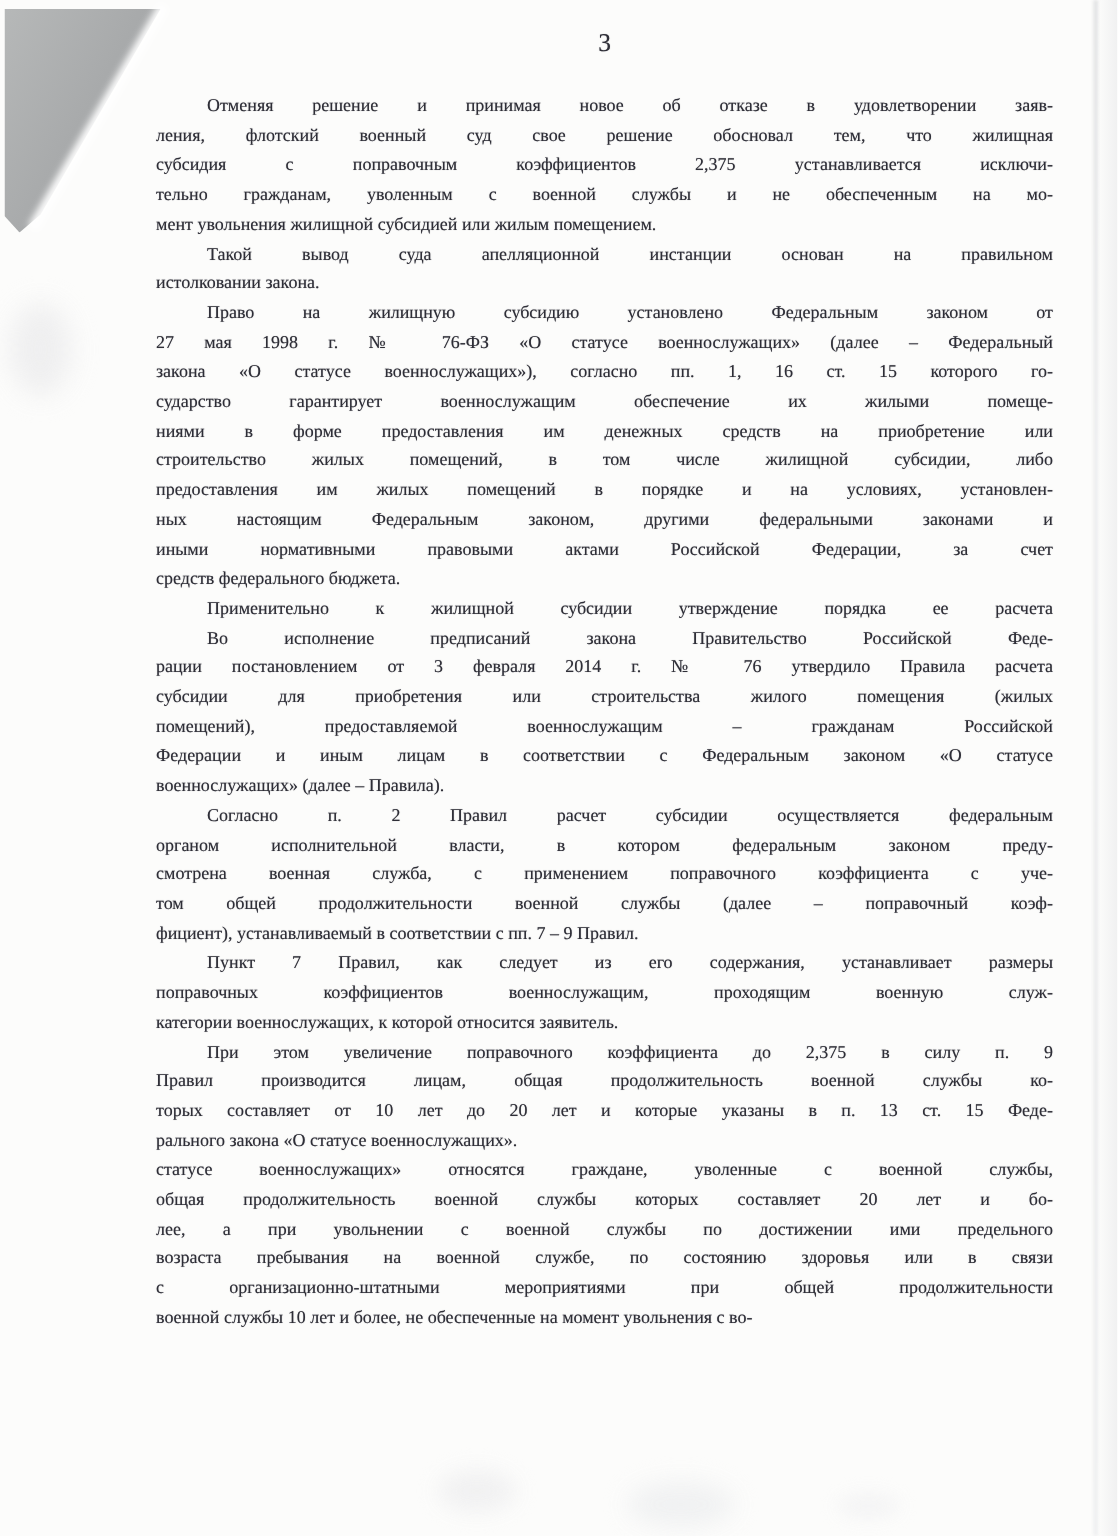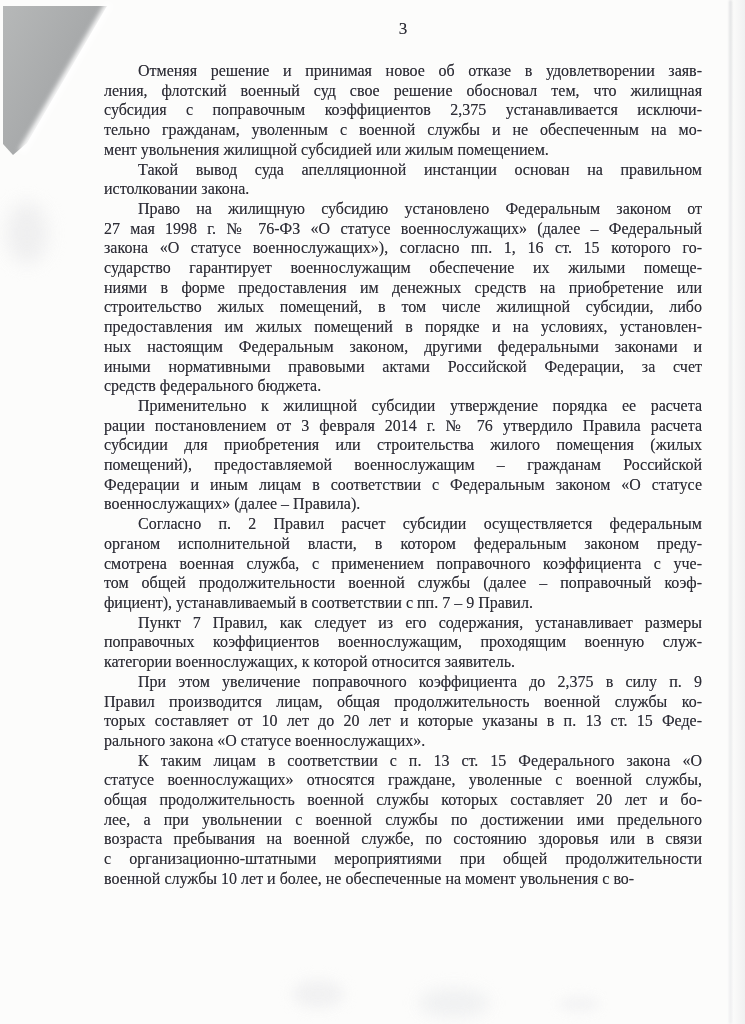--- a/index.html
+++ b/index.html
@@ -60,21 +60,21 @@
     top: 19px; left: 104px;
     width: 598px;
     text-align: center;
     font-size: 17px;
     text-shadow: 0 0 .6px rgba(46,46,55,.55);
   }
   .content {
     position: absolute;
     top: 61px; left: 104px;
     width: 598px;
-    font-size: 16px;
+    font-size: 12px;
     line-height: 19.7px;
     text-shadow: 0 0 .6px rgba(46,46,55,.55);
   }
   .paragraph { margin: 0; }
   .line {
     text-align: justify;
     text-align-last: justify;
   }
   .line.first { text-indent: 34px; }
   .line.last  { text-align: right; text-align-last: left; }
@@ -114,20 +114,21 @@
         <div class="line">строительство жилых помещений, в том числе жилищной субсидии, либо</div>
         <div class="line">предоставления им жилых помещений в порядке и на условиях, установлен-</div>
         <div class="line">ных настоящим Федеральным законом, другими федеральными законами и</div>
         <div class="line">иными нормативными правовыми актами Российской Федерации, за счет</div>
         <div class="line last">средств федерального бюджета.</div>
       </div>
       <div class="paragraph">
         <div class="line first">Применительно к жилищной субсидии утверждение порядка ее расчета</div>
       </div>
       <div class="paragraph">
+        <div class="line first">Во исполнение предписаний закона Правительство Российской Феде-</div>
         <div class="line">рации постановлением от 3 февраля 2014 г. № 76 утвердило Правила расчета</div>
         <div class="line">субсидии для приобретения или строительства жилого помещения (жилых</div>
         <div class="line">помещений), предоставляемой военнослужащим – гражданам Российской</div>
         <div class="line">Федерации и иным лицам в соответствии с Федеральным законом «О статусе</div>
         <div class="line last">военнослужащих» (далее – Правила).</div>
       </div>
       <div class="paragraph">
         <div class="line first">Согласно п. 2 Правил расчет субсидии осуществляется федеральным</div>
         <div class="line">органом исполнительной власти, в котором федеральным законом преду-</div>
         <div class="line">смотрена военная служба, с применением поправочного коэффициента с уче-</div>
@@ -139,21 +140,20 @@
         <div class="line">поправочных коэффициентов военнослужащим, проходящим военную служ-</div>
         <div class="line last">категории военнослужащих, к которой относится заявитель.</div>
       </div>
       <div class="paragraph">
         <div class="line first">При этом увеличение поправочного коэффициента до 2,375 в силу п. 9</div>
         <div class="line">Правил производится лицам, общая продолжительность военной службы ко-</div>
         <div class="line">торых составляет от 10 лет до 20 лет и которые указаны в п. 13 ст. 15 Феде-</div>
         <div class="line last">рального закона «О статусе военнослужащих».</div>
       </div>
       <div class="paragraph">
-        <div class="line first">К таким лицам в соответствии с п. 13 ст. 15 Федерального закона «О</div>
         <div class="line">статусе военнослужащих» относятся граждане, уволенные с военной службы,</div>
         <div class="line">общая продолжительность военной службы которых составляет 20 лет и бо-</div>
         <div class="line">лее, а при увольнении с военной службы по достижении ими предельного</div>
         <div class="line">возраста пребывания на военной службе, по состоянию здоровья или в связи</div>
         <div class="line">с организационно-штатными мероприятиями при общей продолжительности</div>
         <div class="line last">военной службы 10 лет и более, не обеспеченные на момент увольнения с во-</div>
       </div>
     </div>
 </div>
 

